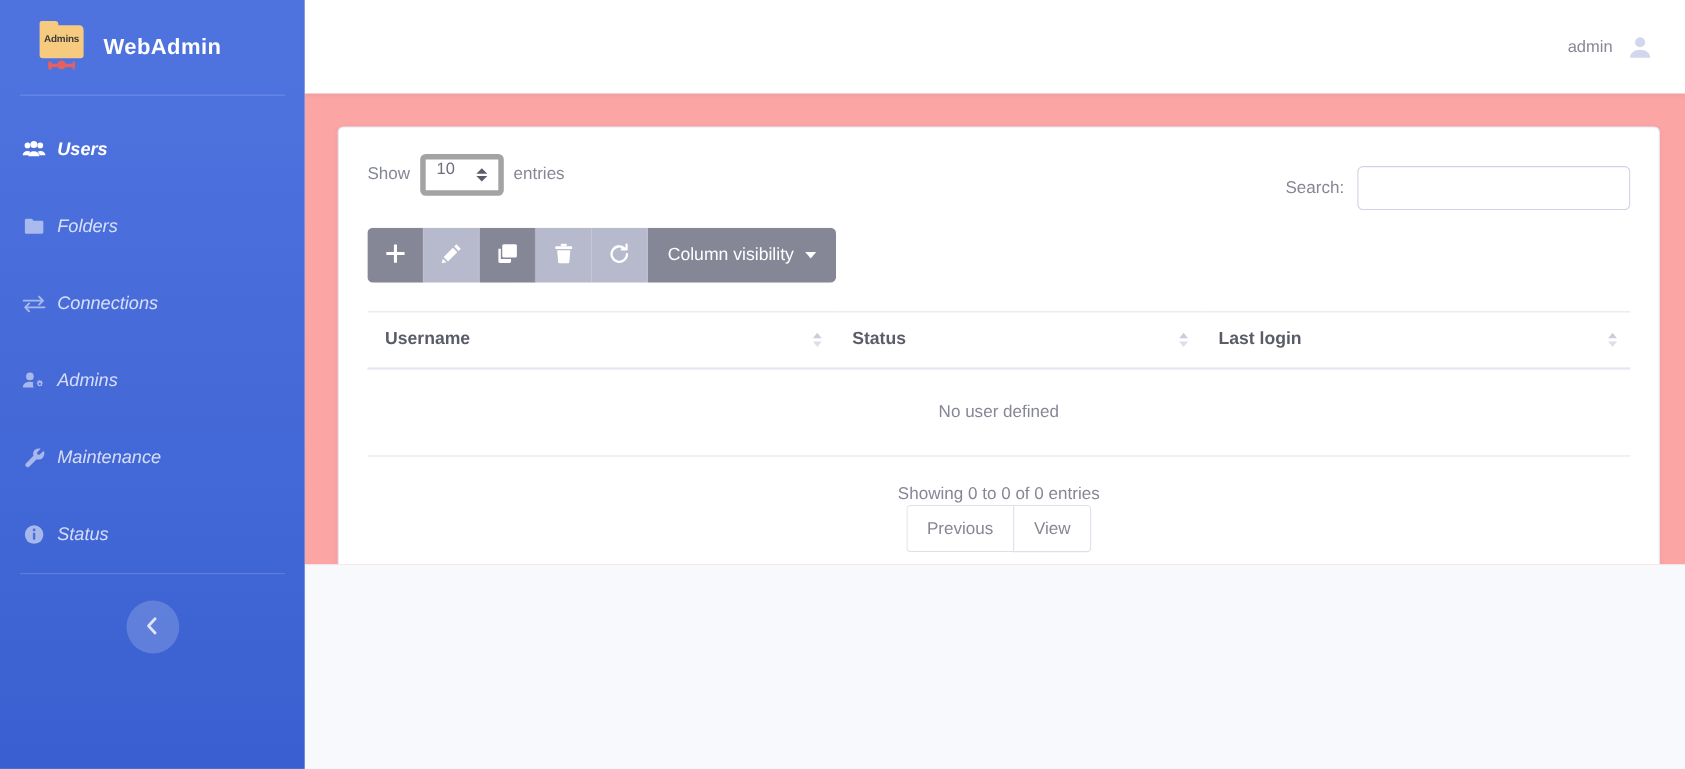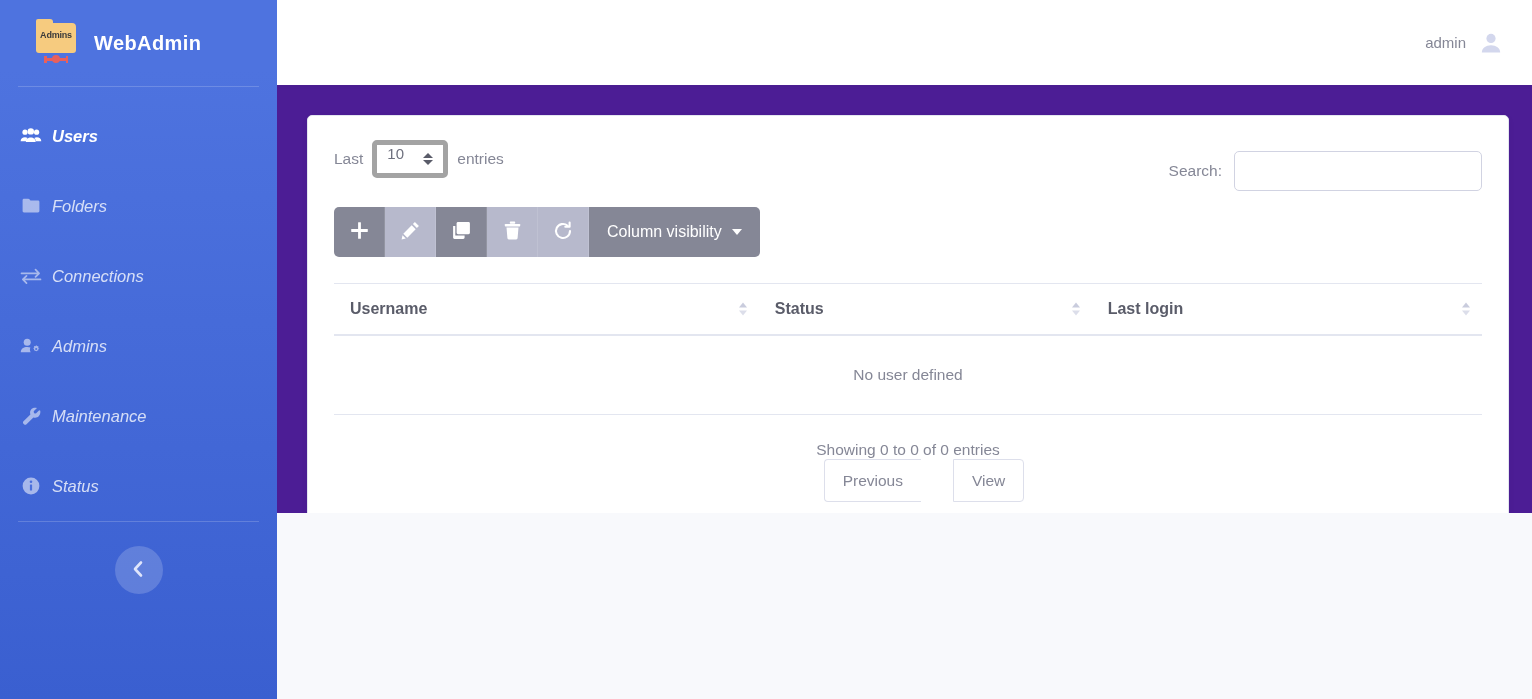--- a/index.html
+++ b/index.html
@@ -106,21 +106,21 @@
     background: rgba(255,255,255,0.18);
     border: none;
     display: flex; align-items: center; justify-content: center;
     cursor: pointer;
   }
 
   
   .content {
     flex: 1; height: 513px;
     display: flex; flex-direction: column;
-    background: #4c1d95;
+    background: #fca5a5;
     overflow: hidden;
   }
   .topbar {
     height: 85px; min-height: 85px;
     background: #fff;
     display: flex; align-items: center; justify-content: flex-end;
     padding-right: 30px;
     box-shadow: 0 2px 3px rgba(58,59,69,0.06);
     position: relative; z-index: 5;
   }
@@ -274,21 +274,20 @@
   .pagination { display: flex; }
   .page-btn {
     height: 43px; padding: 0 18px;
     border: 1px solid #dddfeb;
     background: #fff;
     color: #858796;
     font-size: 15.5px;
     display: flex; align-items: center;
     cursor: pointer;
     font-family: "Liberation Sans", sans-serif;
-    margin-left: 32px;
   }
   .page-btn.prev { border-radius: 4px 0 0 4px; border-right: none; }
   .page-btn.next { border-radius: 0 4px 4px 0; }
 </style>
 </head>
 <body>
 
 <div class="app">
 
   <nav class="sidebar">
@@ -410,21 +409,21 @@
     </header>
 
     <main class="main">
       <section class="card">
 
 
         <div class="card-body">
 
           <div class="dt-top">
             <div class="dt-length">
-              <span>Last</span>
+              <span>Show</span>
               <span class="len-select">
                 <span class="len-value">10</span>
                 <span class="len-arrows">
                   <span class="tri-up"></span>
                   <span class="tri-down"></span>
                 </span>
               </span>
               <span>entries</span>
             </div>
 

